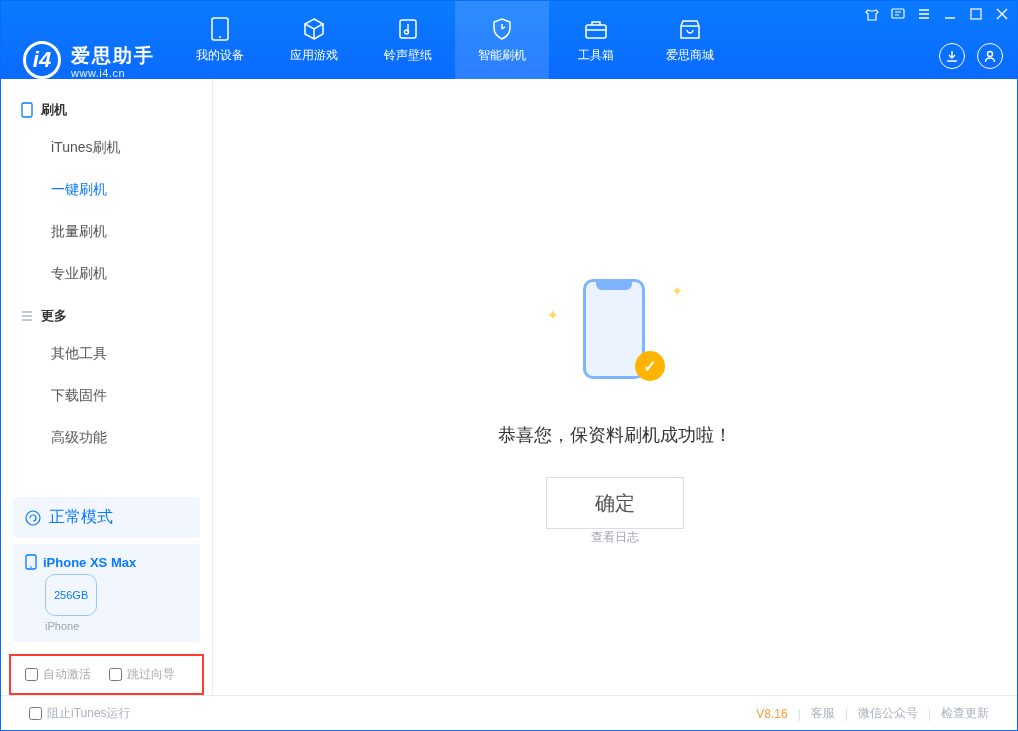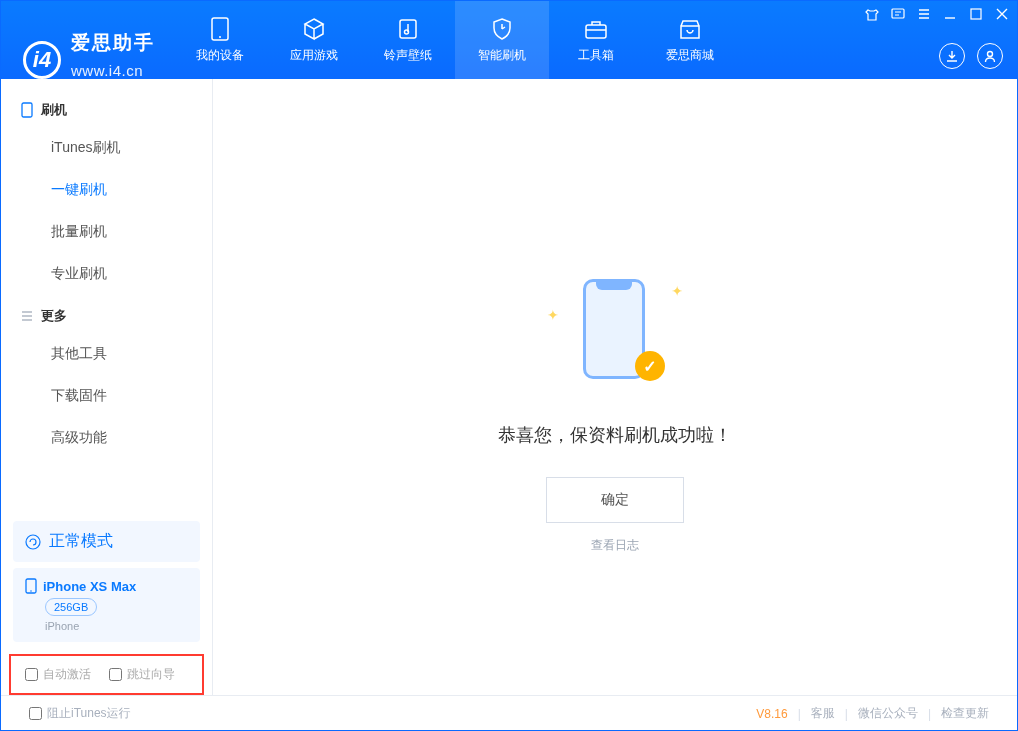--- a/index.html
+++ b/index.html
@@ -1,55 +1,55 @@
 <!DOCTYPE html>
 <html><head>
 <meta charset="utf-8">
 <style>
 * { margin: 0; padding: 0; box-sizing: border-box; font-family: "Microsoft YaHei", "PingFang SC", sans-serif; }
 body { background: #fff; width: 1018px; height: 731px; overflow: hidden; border: 1px solid #0a6aff; }
 .header { height: 78px; background: linear-gradient(180deg, #0a7bff 0%, #0a6aff 100%); display: flex; align-items: center; color: #fff; position: relative; }
 .logo-area { display: flex; align-items: flex-end; padding: 0 18px 0 22px; height: 100%; }
 .logo-circle { width: 38px; height: 38px; border: 3px solid #fff; border-radius: 50%; display: flex; align-items: center; justify-content: center; font-style: italic; font-weight: 900; font-size: 22px; margin-right: 10px; }
 .logo-title { font-size: 19px; font-weight: 700; letter-spacing: 2px; line-height: 1.1; }
-.logo-sub { font-size: 15px; opacity: .9; letter-spacing: .5px; margin-top: 8px; }
+.logo-sub { font-size: 11px; opacity: .9; letter-spacing: .5px; }
 .tabs { display: flex; height: 100%; }
 .tab { width: 94px; height: 100%; display: flex; flex-direction: column; align-items: center; justify-content: center; cursor: pointer; position: relative; }
 .tab.active { background: rgba(255,255,255,.14); }
 .tab-icon { width: 24px; height: 24px; margin-bottom: 6px; display: flex; align-items: center; justify-content: center; }
 .tab-label { font-size: 12px; }
 .title-ctrls { position: absolute; right: 8px; top: 6px; display: flex; gap: 12px; align-items: center; }
 .title-ctrls .ic { width: 14px; height: 14px; cursor: pointer; display:flex; align-items:center; justify-content:center; }
 .header-right { position: absolute; right: 14px; bottom: 10px; display: flex; gap: 12px; }
 .header-right .ic { width: 26px; height: 26px; border: 1.5px solid #fff; border-radius: 50%; display:flex; align-items:center; justify-content:center; cursor:pointer; }
 .content { display: flex; height: 616px; }
 .sidebar { width: 212px; border-right: 1px solid #e8ecf2; display: flex; flex-direction: column; padding-top: 10px; }
 .side-group-title { font-size: 13px; color: #333; padding: 12px 20px 8px; display:flex; align-items:center; gap:8px; font-weight:600;}
 .side-item { padding: 12px 20px 12px 50px; font-size: 14px; color: #555; cursor: pointer; }
 .side-item.active { color: #0a7aff; }
 .side-spacer { flex: 1; }
 .mode-card { margin: 6px 12px; background: #f2f7ff; border-radius: 4px; padding: 10px 12px; font-size: 16px; color: #0a7aff; display:flex; align-items:center; gap:8px; }
 .device-card { margin: 0 12px 8px; background: #f2f7ff; border-radius: 4px; padding: 10px 12px; }
 .device-name { font-size: 13px; font-weight: 700; color: #0a7aff; display:flex; align-items:center; gap:6px; }
-.device-cap { display:inline-block; margin-top:4px; margin-left:20px; font-size: 11px; color: #0a7aff; border:1px solid #9bc7ff; border-radius: 10px; padding: 2px 8px; }
+.device-cap { display:inline-block; margin-top:4px; margin-left:20px; font-size: 11px; color: #0a7aff; border:1px solid #9bc7ff; border-radius: 10px; padding: 14px 8px; }
 .device-sub { margin-top:4px; margin-left:20px; font-size: 11px; color: #9aa4b2; }
 .cb-row { padding: 10px 14px; display:flex; gap:18px; font-size:12px; color:#aaa; border: 2px solid #ff3b30; margin: 4px 8px 0;}
 .cb-row label { display:flex; align-items:center; gap:5px; cursor:pointer;}
 .cb-row input { width:13px; height:13px; }
 .main { flex: 1; position: relative; display:flex; flex-direction:column; align-items:center; }
 .success-ill { margin-top: 200px; width: 88px; height: 108px; position: relative; }
 .phone { width: 62px; height: 100px; border: 3px solid #7fb5ff; border-radius: 10px; position:absolute; left:12px; top:0; background:#eaf3ff;}
 .phone::before { content:""; position:absolute; top:0; left:10px; right:10px; height:8px; background:#7fb5ff; border-radius: 0 0 6px 6px;}
 .check-badge { position:absolute; right:-6px; bottom:6px; width:30px; height:30px; background:#ffb400; border-radius:50%; display:flex; align-items:center; justify-content:center; color:#fff; font-weight:700;}
 .sparkle { position:absolute; color:#ffd860; font-size:14px; }
 .sparkle.s1 { left:-24px; top:28px; }
 .sparkle.s2 { right:-24px; top:4px; }
 .msg { margin-top: 36px; font-size: 18px; color:#333; font-weight:500;}
-.ok-btn { margin-top: 30px; width: 138px; height: 46px; border:1px solid #d8dee8; background:#fff; color:#555; font-size:14px; cursor:pointer; }
-.log-link { margin-top: 14px; font-size: 12px; color:#9aa4b2; cursor:pointer; text-decoration: none; }
+.ok-btn { margin-top: 30px; width: 138px; height: 52px; border:1px solid #d8dee8; background:#fff; color:#555; font-size:20px; cursor:pointer; }
+.log-link { margin-top: 0; font-size: 12px; color:#9aa4b2; cursor:pointer; text-decoration: none; }
 .statusbar { height: 36px; border-top:1px solid #e8ecf2; display:flex; align-items:center; padding: 0 28px; font-size:12px; color:#a8b0bd; }
 .statusbar label { display:flex; align-items:center; gap:5px; cursor:pointer;}
 .statusbar .sb-right { margin-left:auto; display:flex; align-items:center; gap:10px; }
 .statusbar a { color:#a8b0bd; text-decoration:none; cursor:pointer;}
 .sep { color:#d8dee8; }
 svg { display:block; }
 </style>
 </head>
 <body>
 

